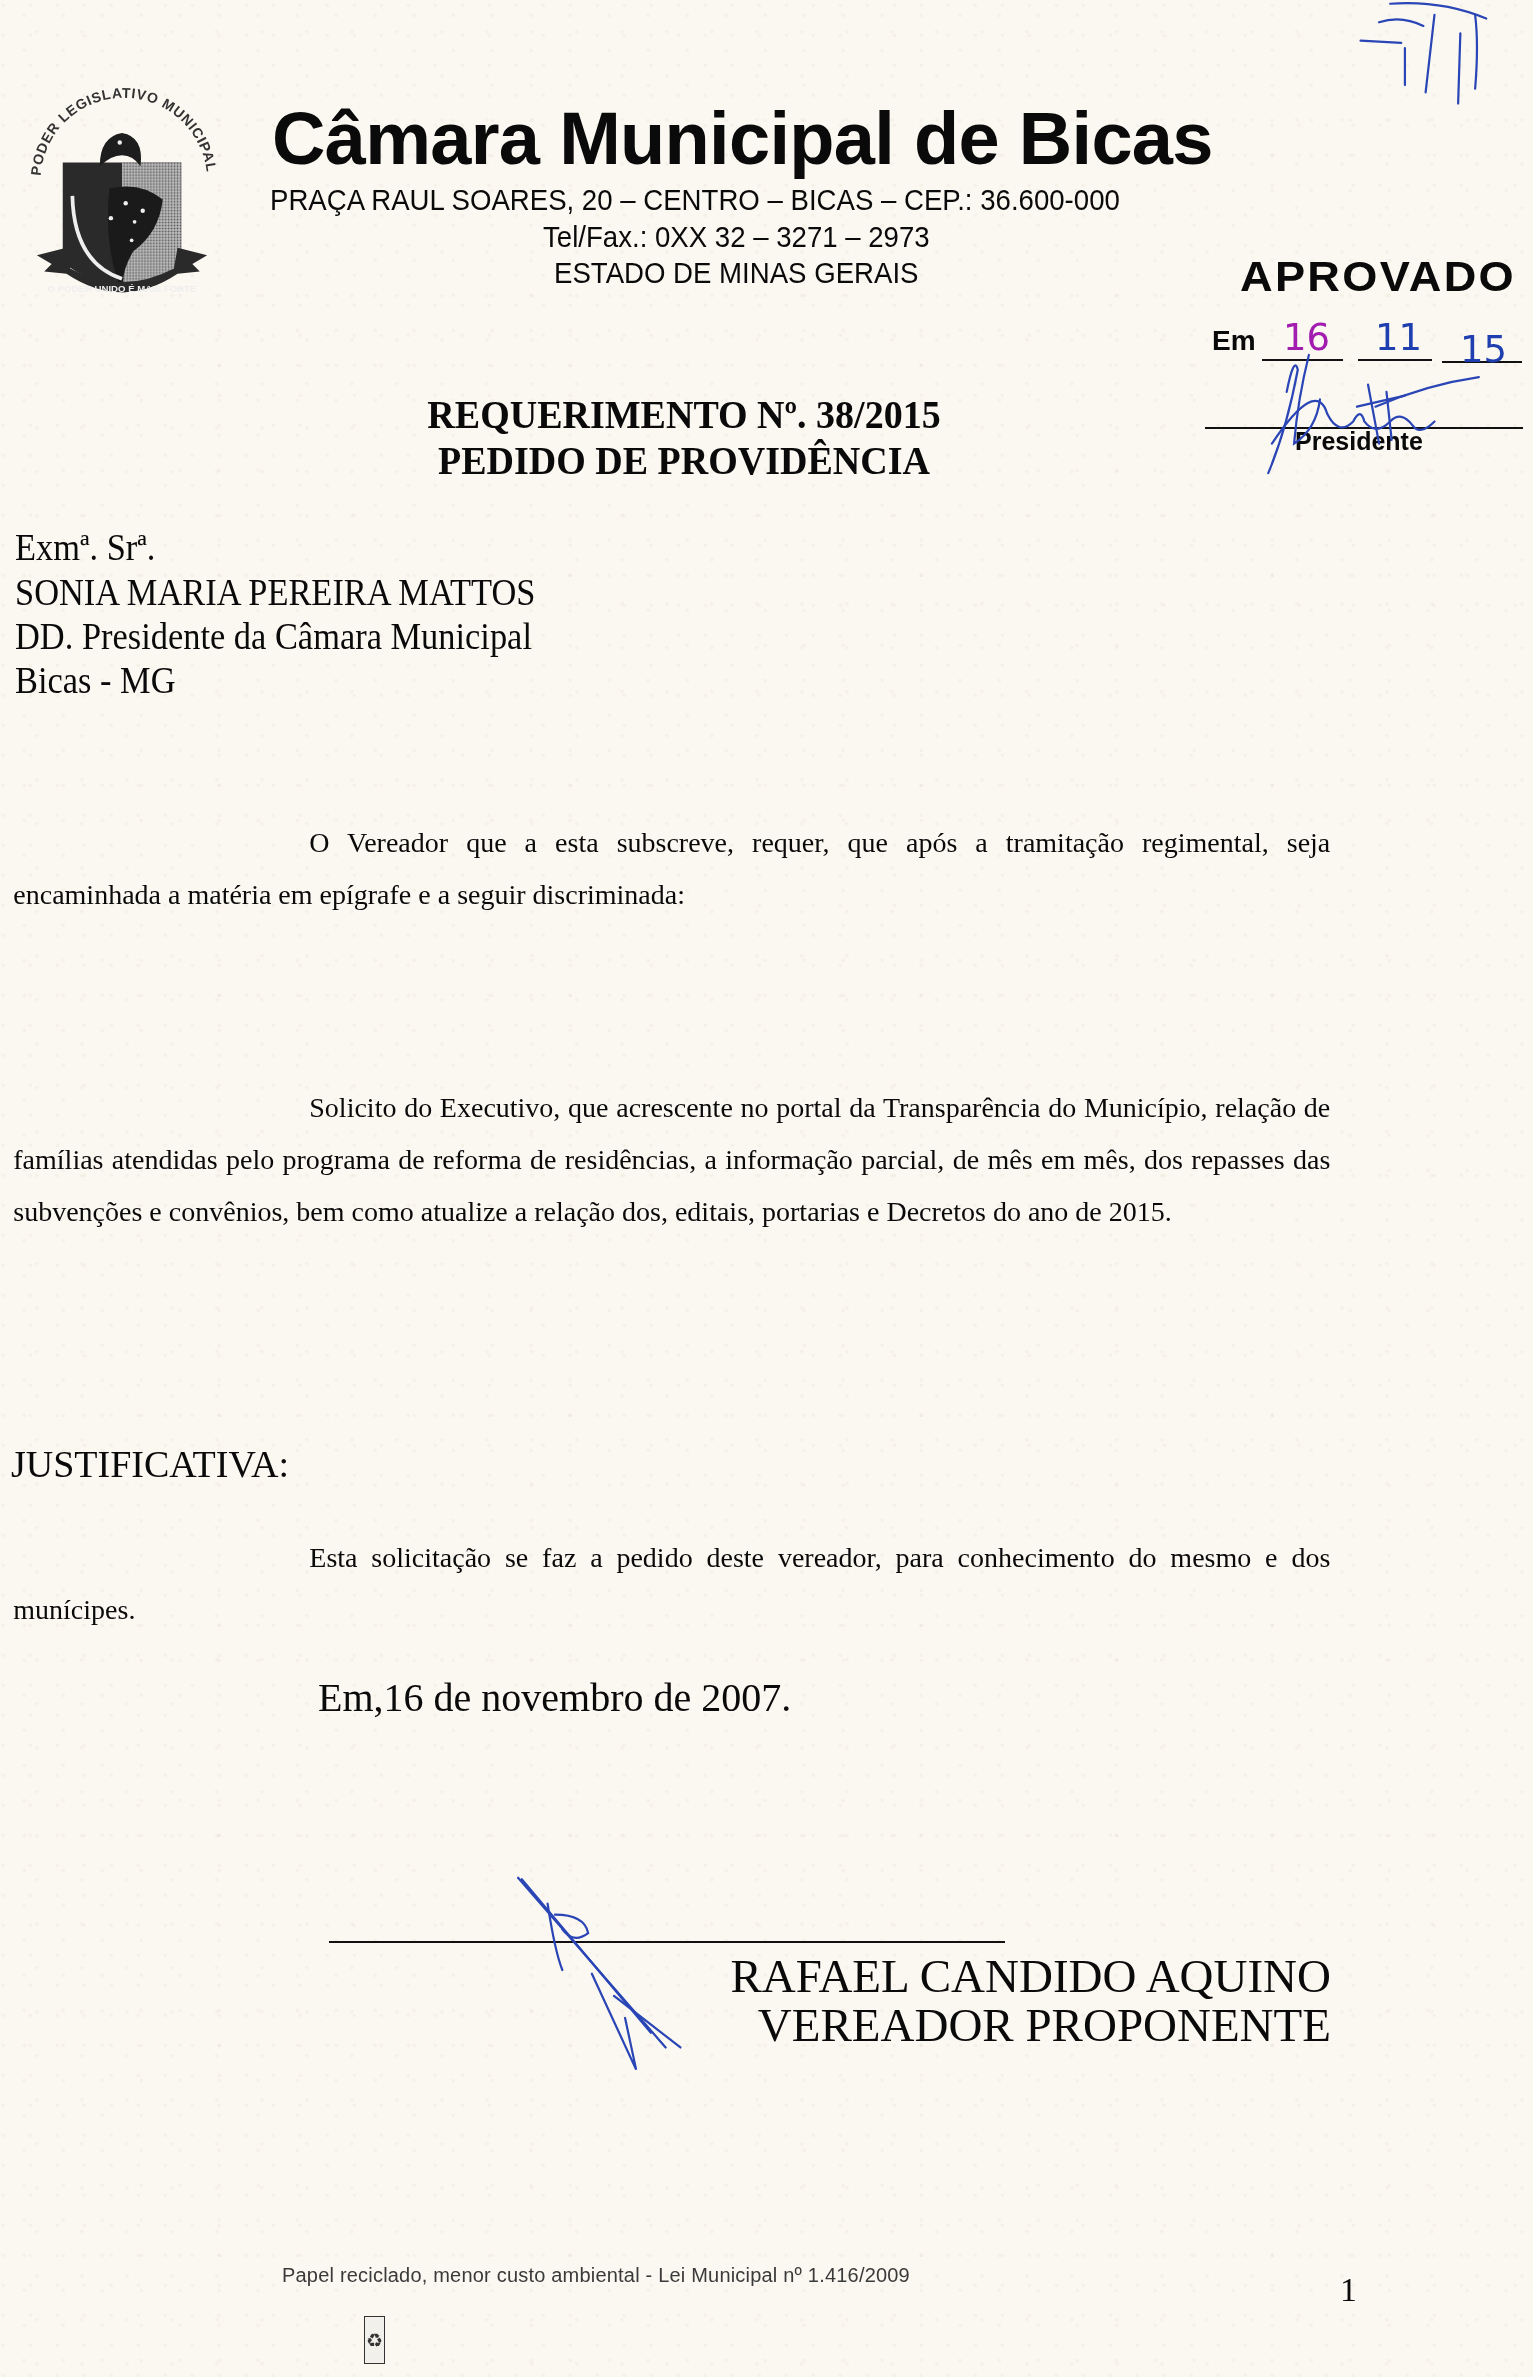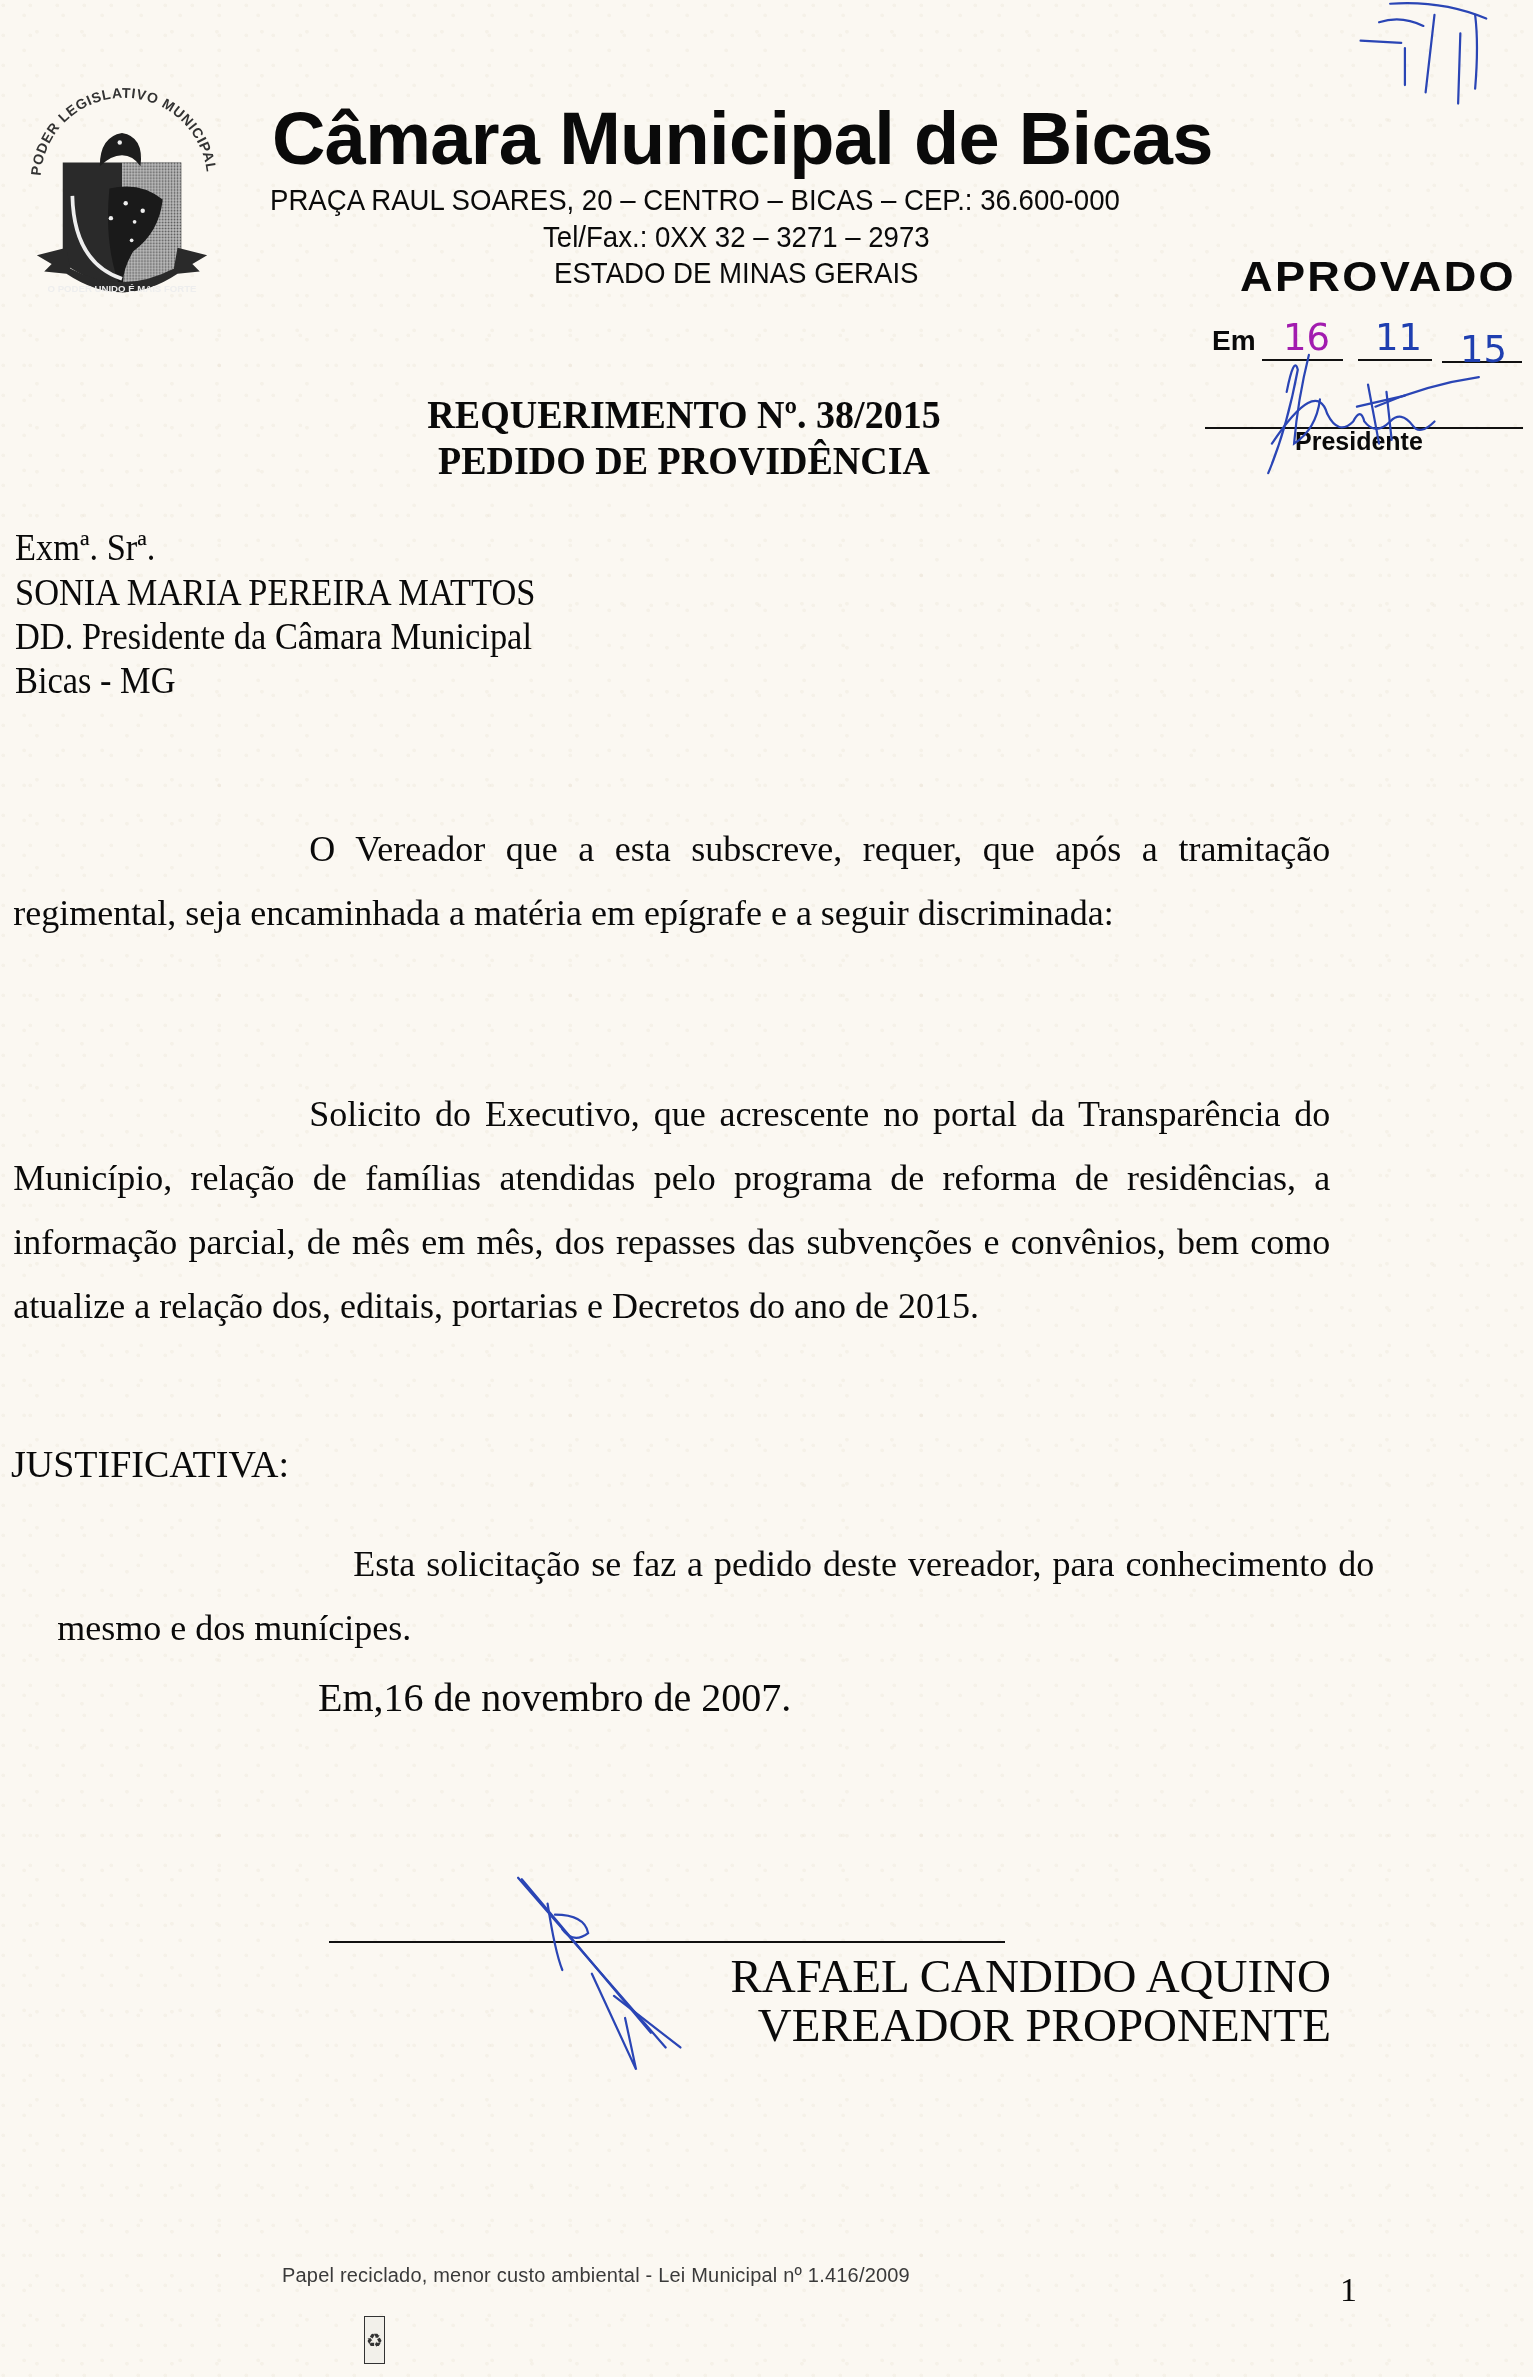--- a/index.html
+++ b/index.html
@@ -42,26 +42,26 @@
   #req-subtitle { top: 441px; }
 
   
   .addr-line { left: 15px; font-size: 37px; white-space: nowrap; line-height: 1; transform: scaleX(0.93); transform-origin: left top; }
   #salutation { top: 529px; }
   #addressee-name { top: 574px; }
   #addressee-role { top: 618px; }
   #addressee-city { top: 662px; }
 
   
-  .para { left: 13.3px; width: 1317px; font-size: 36px; line-height: 64px; text-align: justify; }
+  .para { left: 13.3px; width: 1317px; font-size: 28px; line-height: 52px; text-align: justify; }
   .para .indent { display: inline-block; width: 296px; }
   #para-1 { top: 817px; }
   #para-2 { top: 1082px; }
   #justification-heading { left: 11px; top: 1445px; font-size: 38px; line-height: 1; white-space: nowrap; text-align: center; }
-  #para-3 { top: 1532px; margin-left: 44px; }
+  #para-3 { top: 1532px; }
   #date-line { left: 318px; top: 1678px; font-size: 40px; line-height: 1; white-space: nowrap; }
 
   
   #signature-rule { left: 329px; top: 1941px; width: 676px; height: 2.2px; background: #111; }
   #signature-scribble { left: 503px; top: 1863px; width: 222px; height: 214px; }
   .sig-text { left: 0; width: 1331px; text-align: right; font-size: 47px; line-height: 1; white-space: nowrap; }
   #signer-name { top: 1953px; }
   #signer-title { top: 2002px; }
 
   

